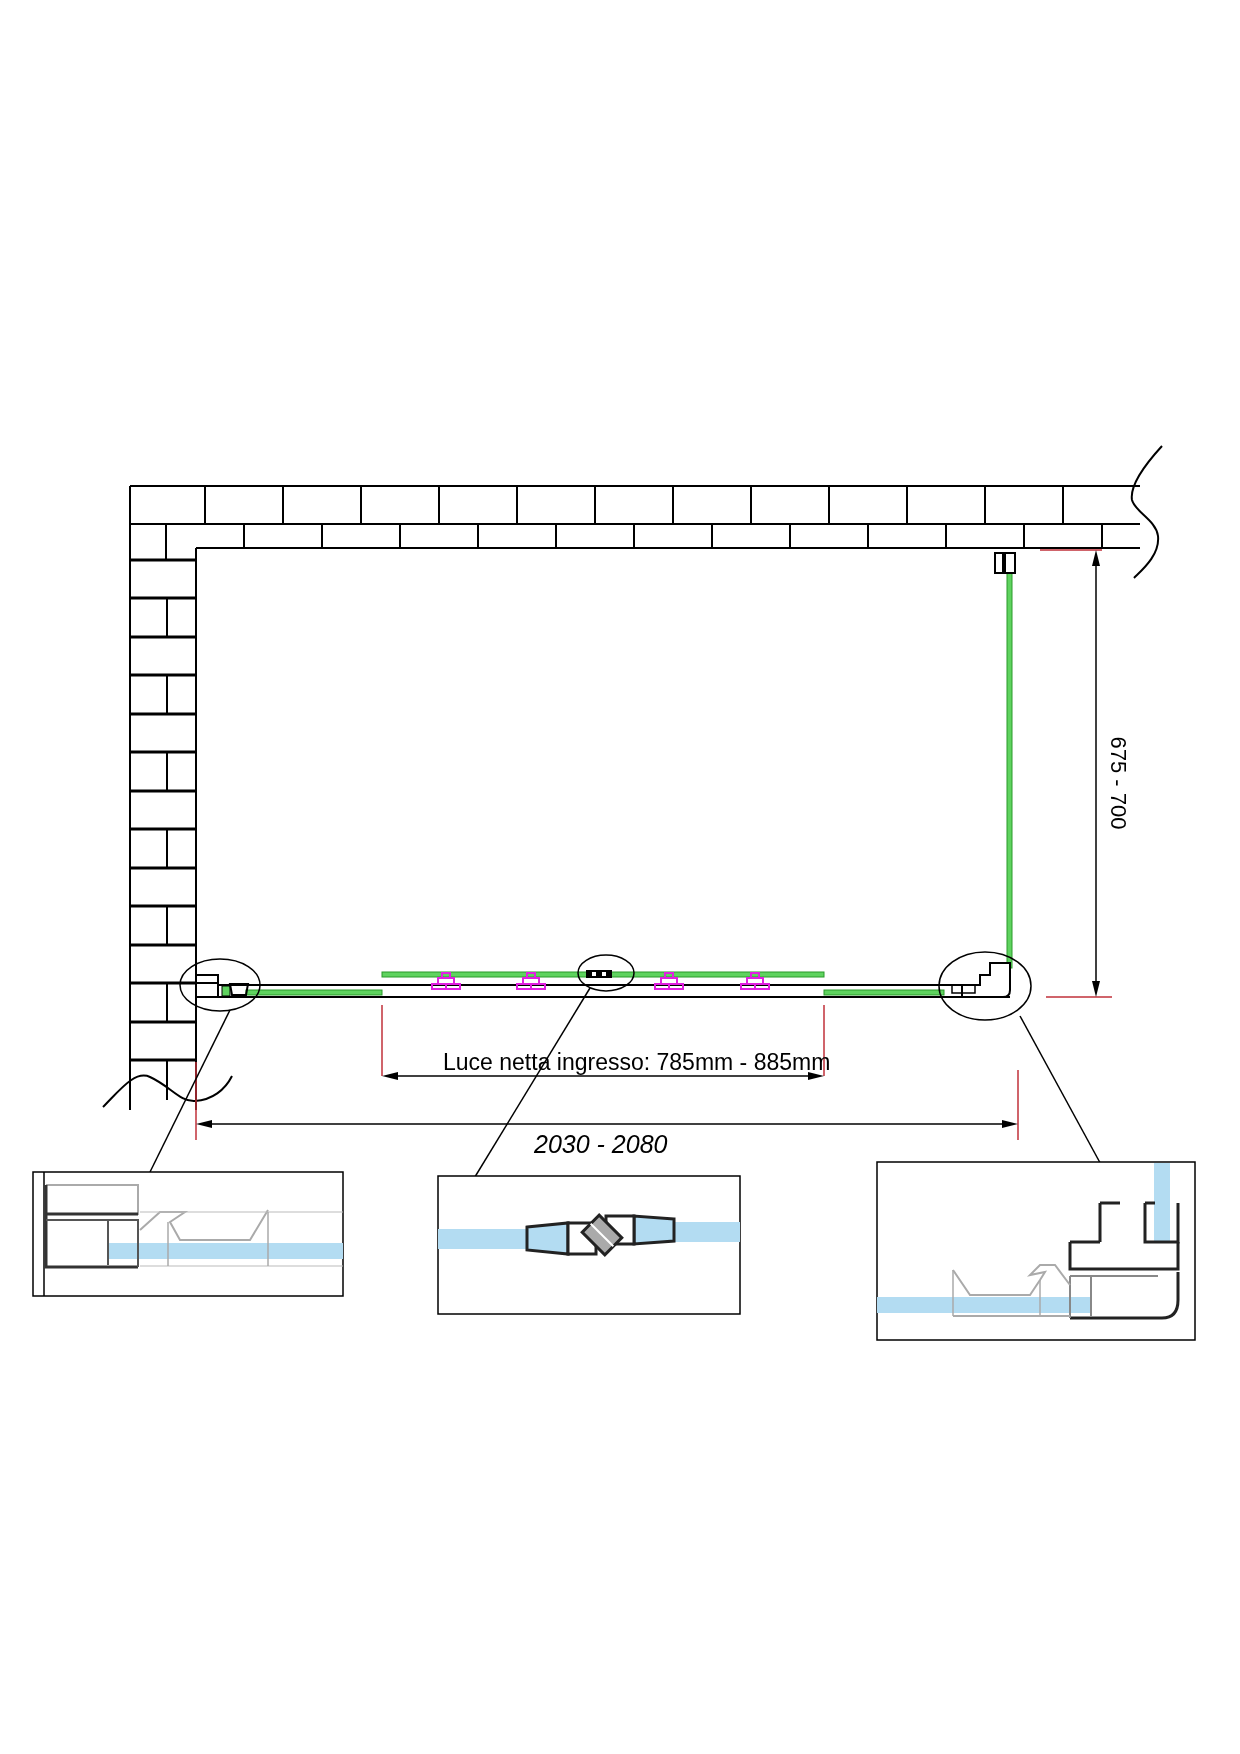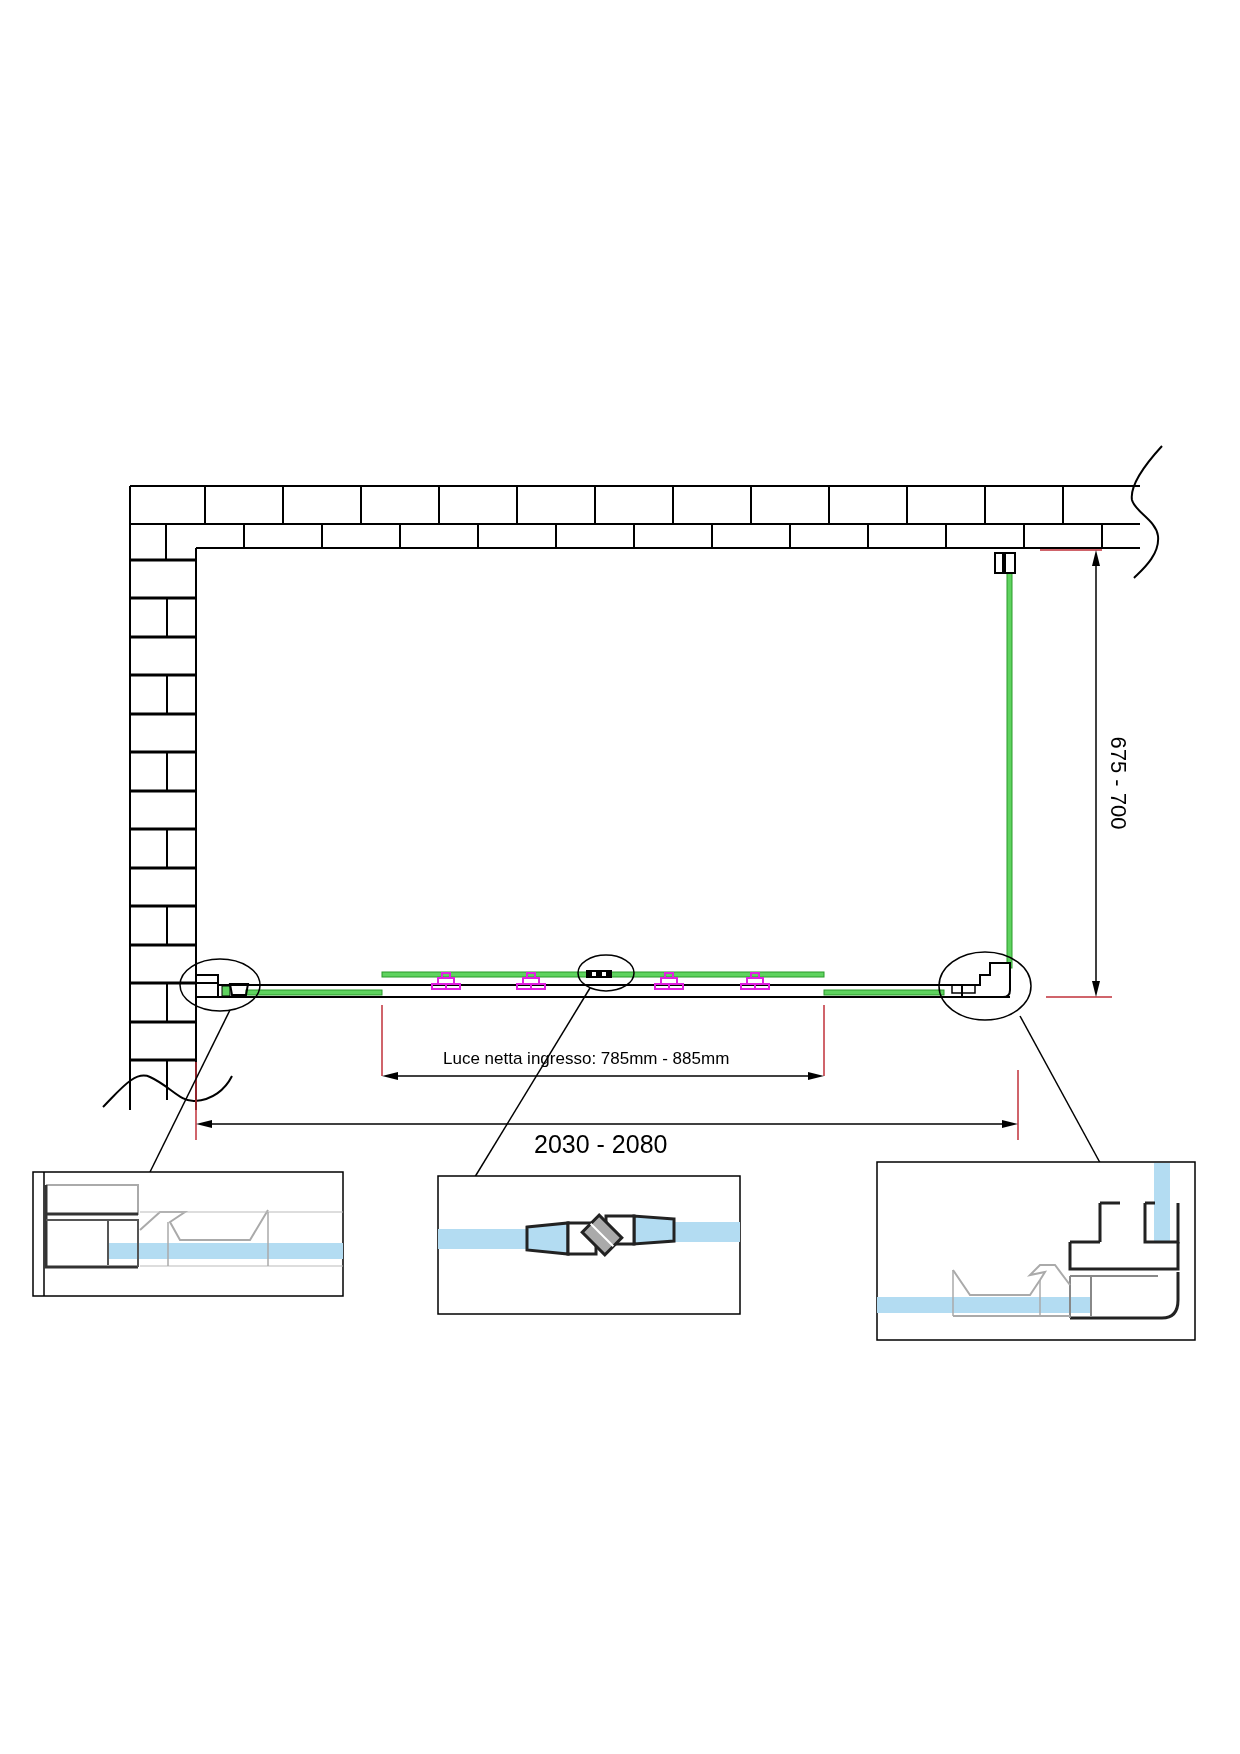--- a/index.html
+++ b/index.html
@@ -1,20 +1,20 @@
 <!DOCTYPE html>
 <html><head>
 <meta charset="utf-8">
 <style>
   html, body { margin: 0; padding: 0; background: #ffffff; }
   body { width: 1240px; height: 1754px; position: relative; overflow: hidden; font-family: "Liberation Sans", sans-serif; }
   svg { position: absolute; left: 0; top: 0; }
   .lbl { position: absolute; color: #000; white-space: nowrap; font-family: "Liberation Sans", sans-serif; }
-  #lbl-luce { left: 443px; top: 1049px; font-size: 17px; }
-  #lbl-width { left: 534px; top: 1130px; font-size: 25px; }
+  #lbl-luce { left: 443px; top: 1049px; font-size: 23px; }
+  #lbl-width { left: 534px; top: 1130px; font-size: 25px; font-style: italic; }
   #lbl-depth { left: 1090px; top: 770px; font-size: 22px; transform: rotate(90deg); transform-origin: center center; width: 120px; text-align: center; margin-left: -32px; }
 </style>
 </head>
 <body>
 
 <svg width="1240" height="1754" viewBox="0 0 1240 1754" xmlns="http://www.w3.org/2000/svg">
 
   <g fill="none" stroke="#000" stroke-width="2">
 
     <line x1="130" y1="486" x2="1140" y2="486"></line>

